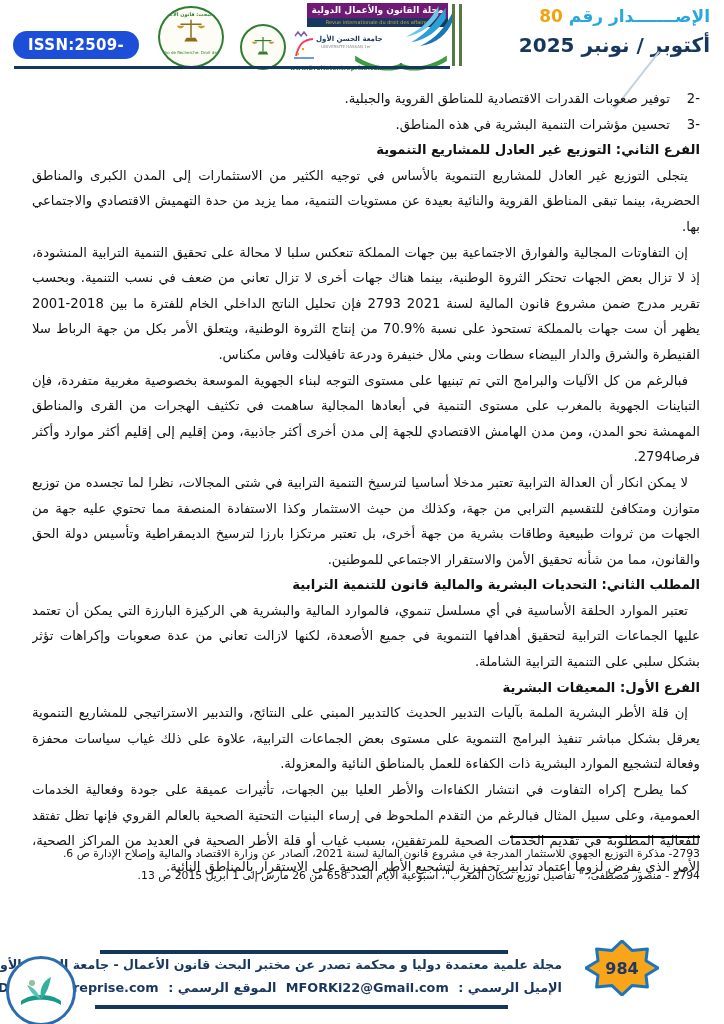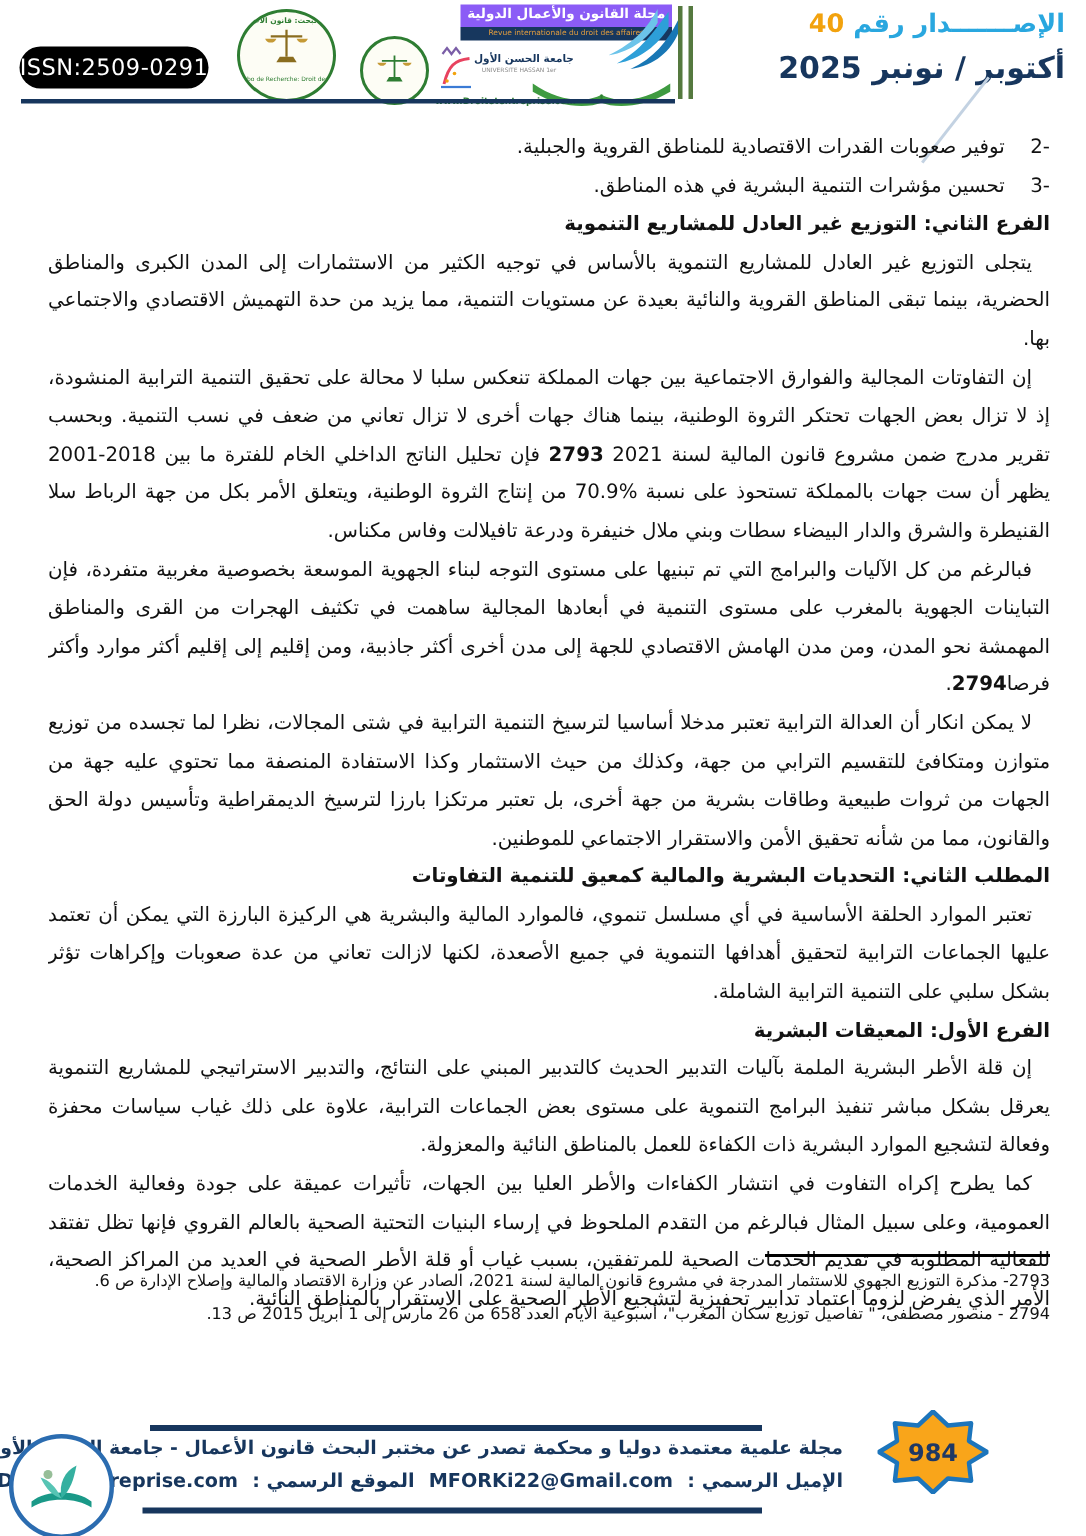--- a/index.html
+++ b/index.html
@@ -1,30 +1,30 @@
 <!DOCTYPE html>
 <html><head>
 <meta charset="utf-8">
 <style>
   html,body{margin:0;padding:0;}
   body{width:724px;height:1024px;background:#ffffff;font-family:"DejaVu Sans",sans-serif;}
   .page{position:relative;width:724px;height:1024px;background:#fff;overflow:hidden;}
 
   
   .hdr{position:absolute;top:0;left:0;width:724px;height:78px;}
-  .issn{position:absolute;top:31px;left:13px;width:126px;height:28px;background:#000000;
-        border-radius:15px;color:#fff;font-weight:normal;font-size:15px;line-height:28px;
+  .issn{position:absolute;top:31px;left:13px;width:126px;height:28px;background:#1d4ed8;
+        border-radius:15px;color:#fff;font-weight:bold;font-size:15px;line-height:28px;
         text-align:center;letter-spacing:.3px;}
   .hdr-rule{position:absolute;top:66px;left:14px;width:436px;height:3px;background:#17365d;}
   .seal{position:absolute;left:158px;top:6px;width:66px;height:62px;border-radius:50%;
         border:2px solid #2e7d32;background:#fdfdf5;box-sizing:border-box;text-align:center;overflow:hidden;}
   .seal-top{font-size:5px;color:#2e7d32;font-weight:bold;margin-top:3px;white-space:nowrap;}
   .seal-bot{font-size:4px;color:#2e7d32;white-space:nowrap;margin-top:1px;}
   .clogo{position:absolute;left:232px;top:2px;width:224px;height:72px;}
-  .banner-ar{position:absolute;left:75px;top:1px;width:141px;height:15px;background:#8b5cf6;
+  .banner-ar{position:absolute;left:75px;top:1px;width:141px;height:15px;background:#701a75;
         color:#fff;font-size:9px;font-weight:bold;line-height:15px;text-align:center;
         white-space:nowrap;overflow:hidden;direction:rtl;}
   .banner-fr{position:absolute;left:75px;top:16px;width:141px;height:9px;background:#17375e;
         color:#e09c3f;font-size:5px;line-height:9px;text-align:center;white-space:nowrap;overflow:hidden;}
   .mini-seal{position:absolute;left:8px;top:22px;width:46px;height:46px;border-radius:50%;
         border:2px solid #2e7d32;background:#fdfdf5;box-sizing:border-box;text-align:center;}
   .chart-ic{position:absolute;left:60px;top:28px;}
   .univ{position:absolute;left:84px;top:33px;width:60px;text-align:center;}
   .univ-ar{font-size:7px;color:#17365d;font-weight:bold;white-space:nowrap;}
   .univ-fr{font-size:4px;color:#8a8a8a;white-space:nowrap;margin-top:1px;}
@@ -40,21 +40,21 @@
   .slash{position:absolute;left:636px;top:44px;width:2px;height:72px;background:#c3d2e2;
          transform:rotate(38deg);}
 
   
   .content{position:absolute;top:86px;right:24px;left:32px;height:798px;overflow:hidden;
            direction:rtl;text-align:justify;font-size:13.2px;line-height:25.6px;color:#121212;}
   .content p{margin:0;}
   .ind{text-indent:12px;}
   .hd{font-weight:bold;}
   .marker{margin-left:17px;}
-  .fnref{font-weight:bold;}
+  .fnref{font-weight:normal;}
 
   
   .fnotes{position:absolute;top:836px;right:24px;left:32px;direction:rtl;text-align:right;
           font-size:10.8px;line-height:22px;color:#121212;}
   .fn-rule{width:190px;height:2px;background:#000;margin-bottom:5px;}
   .fnotes p{margin:0;}
 
   
   .f-rule-top{position:absolute;left:100px;top:950px;width:408px;height:4px;background:#17365d;}
   .f-rule-bot{position:absolute;left:95px;top:1005px;width:413px;height:4px;background:#17365d;}
@@ -121,40 +121,40 @@
         <line x1="55" y1="13" x2="55" y2="19" stroke="#2e7d32" stroke-width="1.5"></line>
       </svg>
       <div class="site-sm">www.Droitetentreprise.com</div>
     </div>
 
     <div class="gbars"></div>
 
     <div class="issue">
       <div class="issue-line">
         <span>الإصـــــــدار رقم</span>
-        <span class="issue-num">40</span>
+        <span class="issue-num">80</span>
       </div>
       <div class="date-line">أكتوبر / نونبر 2025</div>
     </div>
 
     <div class="hdr-rule"></div>
     <div class="slash"></div>
   </div>
 
   <div class="content">
     <p class="li"><span class="marker" dir="ltr">2-</span><span>توفير صعوبات القدرات الاقتصادية للمناطق القروية والجبلية.</span></p>
     <p class="li"><span class="marker" dir="ltr">3-</span><span>تحسين مؤشرات التنمية البشرية في هذه المناطق.</span></p>
 
     <div class="hd">الفرع الثاني: التوزيع غير العادل للمشاريع التنموية</div>
     <p class="ind">يتجلى التوزيع غير العادل للمشاريع التنموية بالأساس في توجيه الكثير من الاستثمارات إلى المدن الكبرى والمناطق الحضرية، بينما تبقى المناطق القروية والنائية بعيدة عن مستويات التنمية، مما يزيد من حدة التهميش الاقتصادي والاجتماعي بها.</p>
     <p class="ind"><span>إن التفاوتات المجالية والفوارق الاجتماعية بين جهات المملكة تنعكس سلبا لا محالة على تحقيق التنمية الترابية المنشودة، إذ لا تزال بعض الجهات تحتكر الثروة الوطنية، بينما هناك جهات أخرى لا تزال تعاني من ضعف في نسب التنمية. وبحسب تقرير مدرج ضمن مشروع قانون المالية لسنة 2021 </span><span class="fnref">2793</span><span> فإن تحليل الناتج الداخلي الخام للفترة ما بين 2018-2001 يظهر أن ست جهات بالمملكة تستحوذ على نسبة %70.9 من إنتاج الثروة الوطنية، ويتعلق الأمر بكل من جهة الرباط سلا القنيطرة والشرق والدار البيضاء سطات وبني ملال خنيفرة ودرعة تافيلالت وفاس مكناس.</span></p>
     <p class="ind"><span>فبالرغم من كل الآليات والبرامج التي تم تبنيها على مستوى التوجه لبناء الجهوية الموسعة بخصوصية مغربية متفردة، فإن التباينات الجهوية بالمغرب على مستوى التنمية في أبعادها المجالية ساهمت في تكثيف الهجرات من القرى والمناطق المهمشة نحو المدن، ومن مدن الهامش الاقتصادي للجهة إلى مدن أخرى أكثر جاذبية، ومن إقليم إلى إقليم أكثر موارد وأكثر فرصا</span><span class="fnref">2794</span><span>.</span></p>
     <p class="ind">لا يمكن انكار أن العدالة الترابية تعتبر مدخلا أساسيا لترسيخ التنمية الترابية في شتى المجالات، نظرا لما تجسده من توزيع متوازن ومتكافئ للتقسيم الترابي من جهة، وكذلك من حيث الاستثمار وكذا الاستفادة المنصفة مما تحتوي عليه جهة من الجهات من ثروات طبيعية وطاقات بشرية من جهة أخرى، بل تعتبر مرتكزا بارزا لترسيخ الديمقراطية وتأسيس دولة الحق والقانون، مما من شأنه تحقيق الأمن والاستقرار الاجتماعي للموطنين.</p>
 
-    <div class="hd">المطلب الثاني: التحديات البشرية والمالية كمعيق للتنمية التفاوتات</div>
+    <div class="hd">المطلب الثاني: التحديات البشرية والمالية قانون للتنمية الترابية</div>
     <p class="ind">تعتبر الموارد الحلقة الأساسية في أي مسلسل تنموي، فالموارد المالية والبشرية هي الركيزة البارزة التي يمكن أن تعتمد عليها الجماعات الترابية لتحقيق أهدافها التنموية في جميع الأصعدة، لكنها لازالت تعاني من عدة صعوبات وإكراهات تؤثر بشكل سلبي على التنمية الترابية الشاملة.</p>
 
     <div class="hd">الفرع الأول: المعيقات البشرية</div>
     <p class="ind">إن قلة الأطر البشرية الملمة بآليات التدبير الحديث كالتدبير المبني على النتائج، والتدبير الاستراتيجي للمشاريع التنموية يعرقل بشكل مباشر تنفيذ البرامج التنموية على مستوى بعض الجماعات الترابية، علاوة على ذلك غياب سياسات محفزة وفعالة لتشجيع الموارد البشرية ذات الكفاءة للعمل بالمناطق النائية والمعزولة.</p>
     <p class="ind">كما يطرح إكراه التفاوت في انتشار الكفاءات والأطر العليا بين الجهات، تأثيرات عميقة على جودة وفعالية الخدمات العمومية، وعلى سبيل المثال فبالرغم من التقدم الملحوظ في إرساء البنيات التحتية الصحية بالعالم القروي فإنها تظل تفتقد للفعالية المطلوبة في تقديم الخدمات الصحية للمرتفقين، بسبب غياب أو قلة الأطر الصحية في العديد من المراكز الصحية، الأمر الذي يفرض لزوما اعتماد تدابير تحفيزية لتشجيع الأطر الصحية على الاستقرار بالمناطق النائية.</p>
   </div>
 
   <div class="fnotes">
     <div class="fn-rule"></div>
     <p>2793- مذكرة التوزيع الجهوي للاستثمار المدرجة في مشروع قانون المالية لسنة 2021، الصادر عن وزارة الاقتصاد والمالية وإصلاح الإدارة ص 6.</p>

